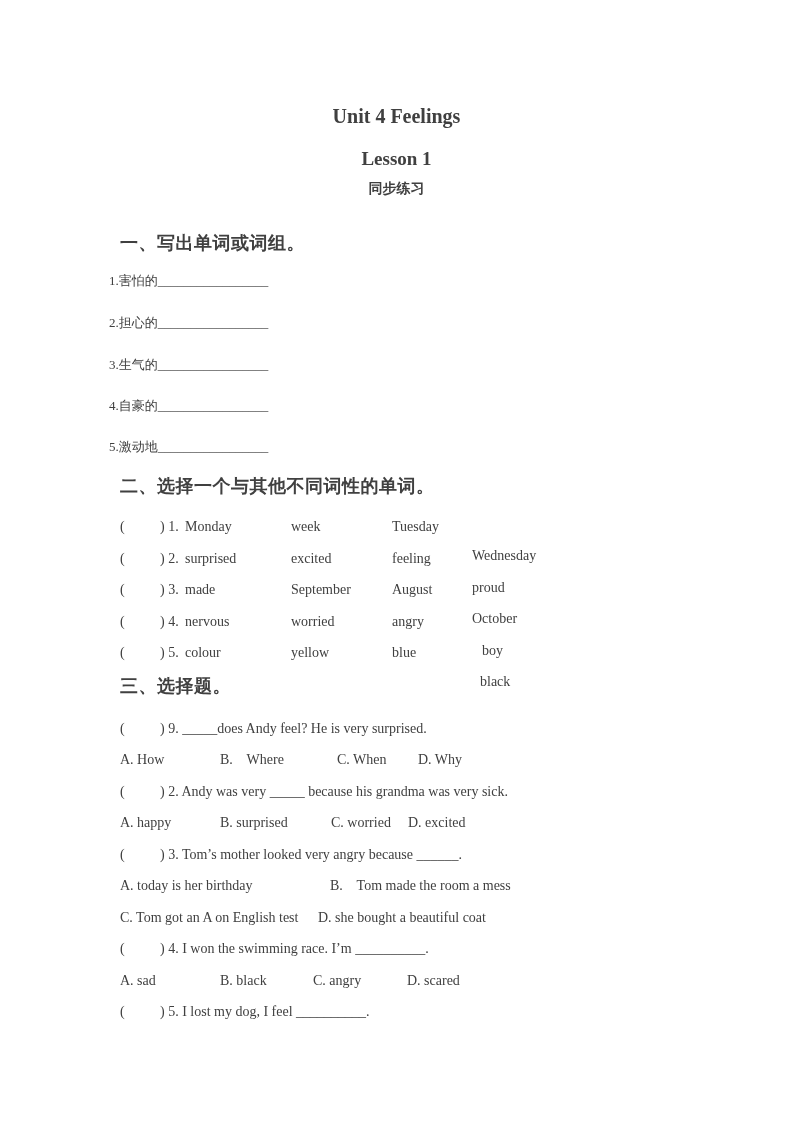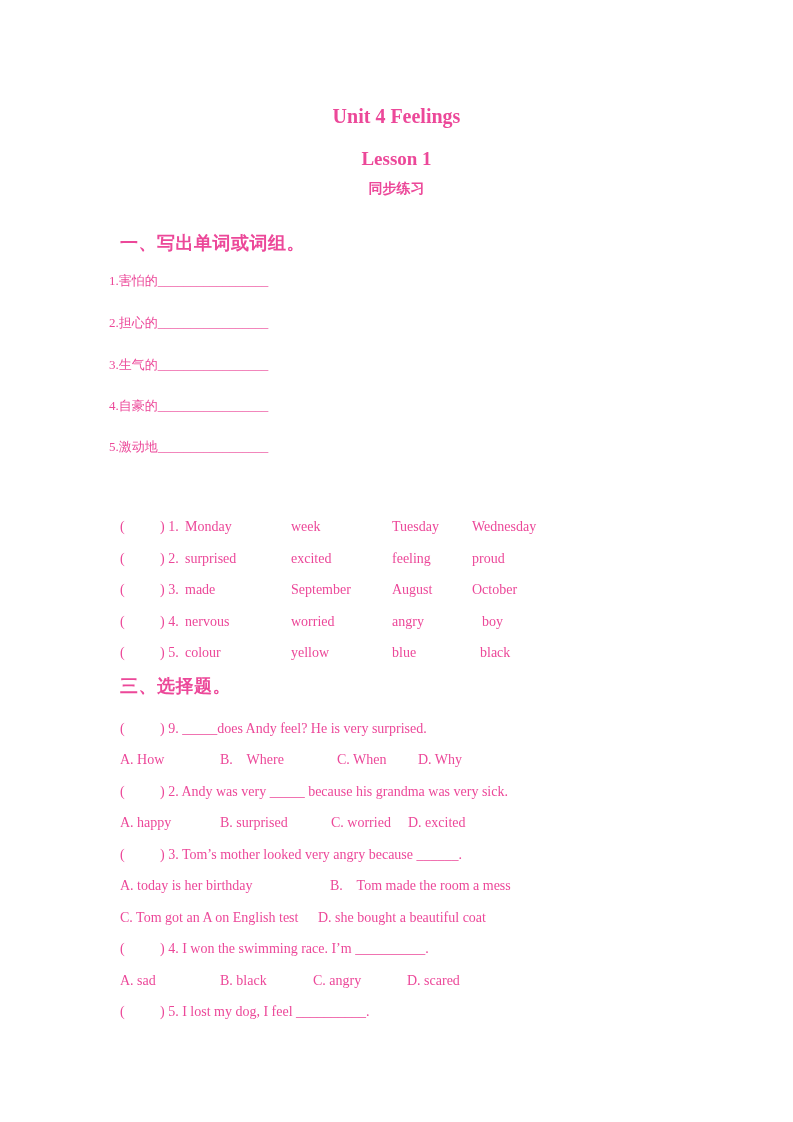--- a/index.html
+++ b/index.html
@@ -1,21 +1,21 @@
 <!DOCTYPE html>
 <html><head>
 <meta charset="utf-8">
 <style>
   * { margin:0; padding:0; box-sizing:border-box; }
   html,body { background:#ffffff; }
   .page {
     position:relative;
     width:793px; height:1122px;
     background:#ffffff;
-    color:#ec4899;
+    color:#404040;
     font-family:"Liberation Serif", serif;
     overflow:hidden;
   }
   
   .center-line {
     position:absolute; left:0; width:793px;
     text-align:center; white-space:pre;
   }
   .unit-title   { top:105px; font-size:20px; font-weight:bold; font-family:"Liberation Serif", serif; }
   .lesson-title { top:148px; font-size:19px; font-weight:bold; font-family:Liberation Serif, serif; }
@@ -44,21 +44,21 @@
     font-size:14px; line-height:16px;
   }
   .row span { position:absolute; top:0; white-space:pre; }
 
   
   .p0 { left:0; }
   .p1 { left:40px; }
   .w1 { left:65px; }
   .w2 { left:171px; }
   .w3 { left:272px; }
-  .w4 { left:352px; }
+  .w4 { left:352px;margin-top:29px; }
 
   
   .oA { left:0; }
   .oB { left:100px; }
   .oC { left:211px; }
   .oD { left:291px; }
   .oL { left:0; }
   .oR { left:202px; }
 </style>
 </head>
@@ -70,20 +70,21 @@
   <div class="center-line lesson-title">Lesson 1</div>
   <div class="center-line practice-title">同步练习</div>
 
   <div class="sec-head s1-head">一、写出单词或词组。</div>
   <div class="s1-item" style="top:273px;">1.害怕的_________________</div>
   <div class="s1-item" style="top:315px;">2.担心的_________________</div>
   <div class="s1-item" style="top:357px;">3.生气的_________________</div>
   <div class="s1-item" style="top:398px;">4.自豪的_________________</div>
   <div class="s1-item" style="top:439px;">5.激动地_________________</div>
 
+  <div class="sec-head s2-head">二、选择一个与其他不同词性的单词。</div>
 
   <div class="row" style="top:519px;">
     <span class="p0">(</span>
     <span class="p1">) 1.</span>
     <span class="w1">Monday</span>
     <span class="w2">week</span>
     <span class="w3">Tuesday</span>
     <span class="w4">Wednesday</span>
   </div>
   <div class="row" style="top:551px;">

